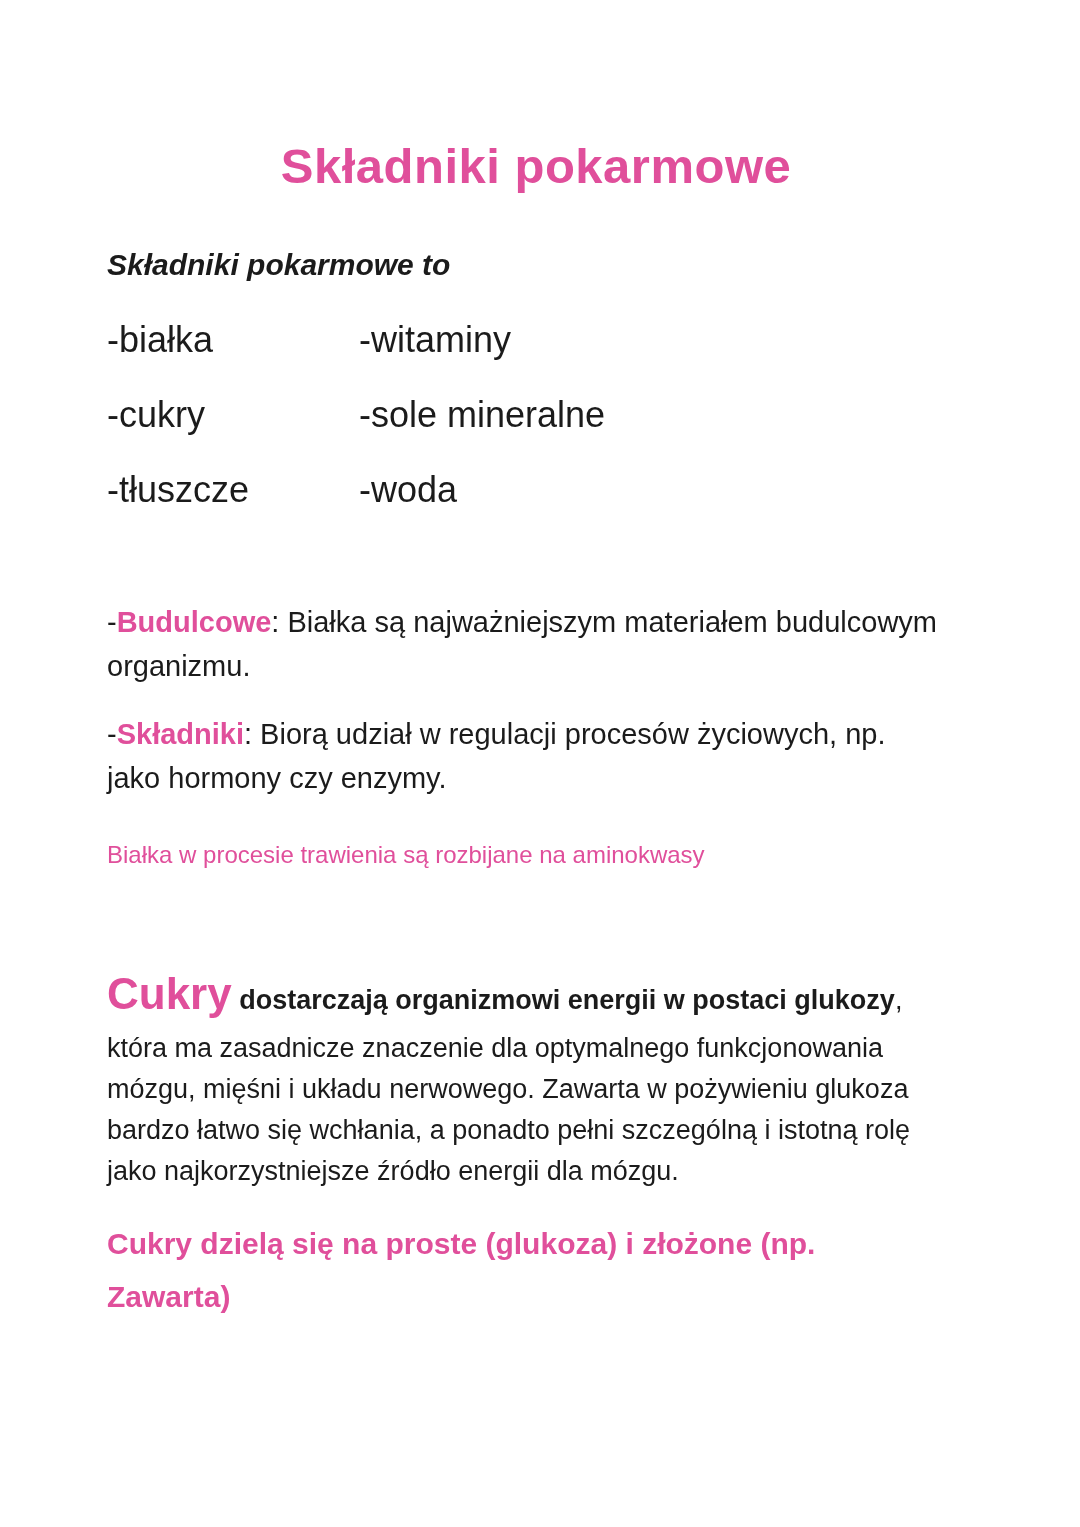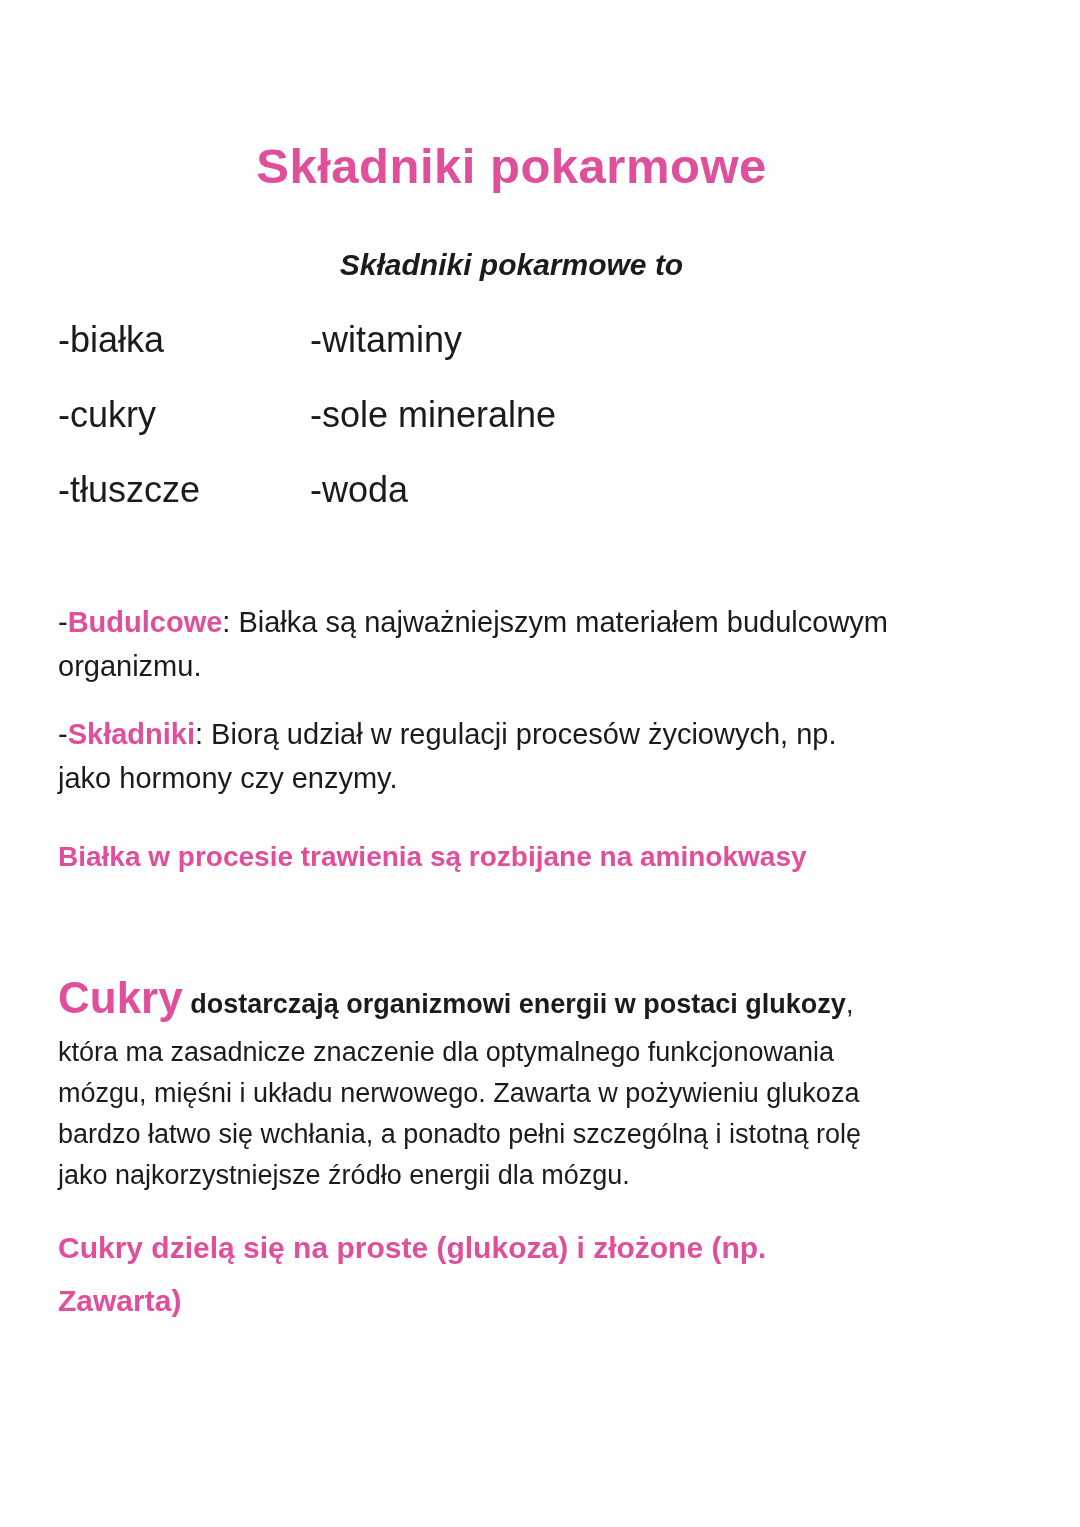--- a/index.html
+++ b/index.html
@@ -7,36 +7,35 @@
   body {
     width: 1080px;
     height: 1527px;
     overflow: hidden;
     font-family: "Liberation Sans", sans-serif;
     color: var(--text, #1b1b1b);
   }
   .page {
     width: 100%;
     height: 100%;
-    padding: 138px 115px 0 58px;
+    padding: 138px 115px 0 107px;
   }
   .title {
     color: var(--accent, #e04f9b);
     font-size: 49px;
     font-weight: 800;
     letter-spacing: 0.5px;
     text-align: center;
     margin-bottom: 54px;
   }
   .intro {
     font-size: 30px;
     font-weight: 700;
     font-style: italic;
     margin-bottom: 40px;
-    text-align: center;
   }
   .nutrients { margin-bottom: 92px; }
   .nutrient-row {
     display: flex;
     font-size: 36px;
     line-height: 1;
     margin-bottom: 39px;
   }
   .nutrient-row .c1 { width: 252px; }
   .section-heading {
@@ -50,22 +49,22 @@
     line-height: 1.52;
     max-width: 835px;
     margin-bottom: 24px;
   }
   .term {
     color: var(--accent, #e04f9b);
     font-weight: 700;
   }
   .protein-note {
     color: var(--accent, #e04f9b);
-    font-weight: 700;
-    font-size: 28px;
+    font-weight: 400;
+    font-size: 24px;
     margin-top: 41px;
     margin-bottom: 92px;
   }
   .sugar-para {
     font-size: 27px;
     line-height: 1.52;
     max-width: 845px;
     margin-bottom: 26px;
   }
   .sugar-lead {

